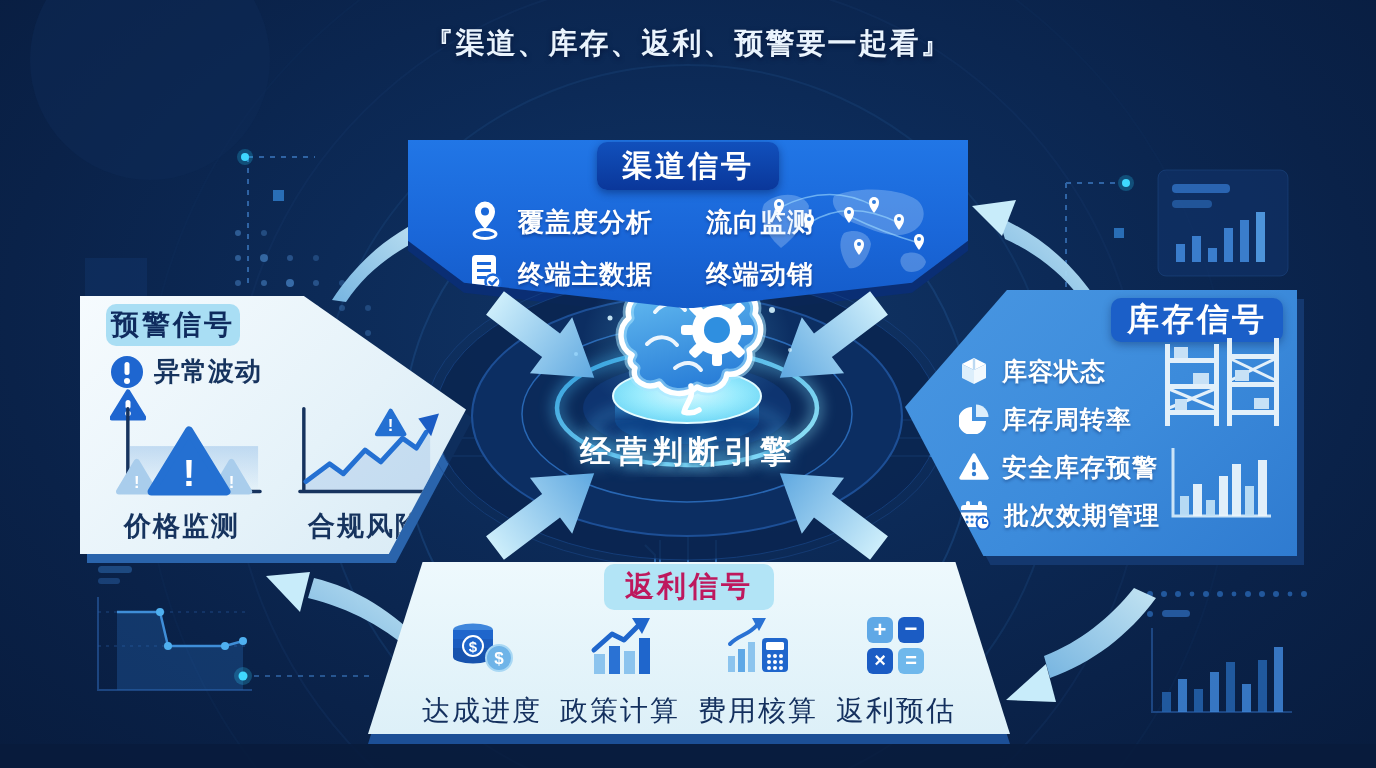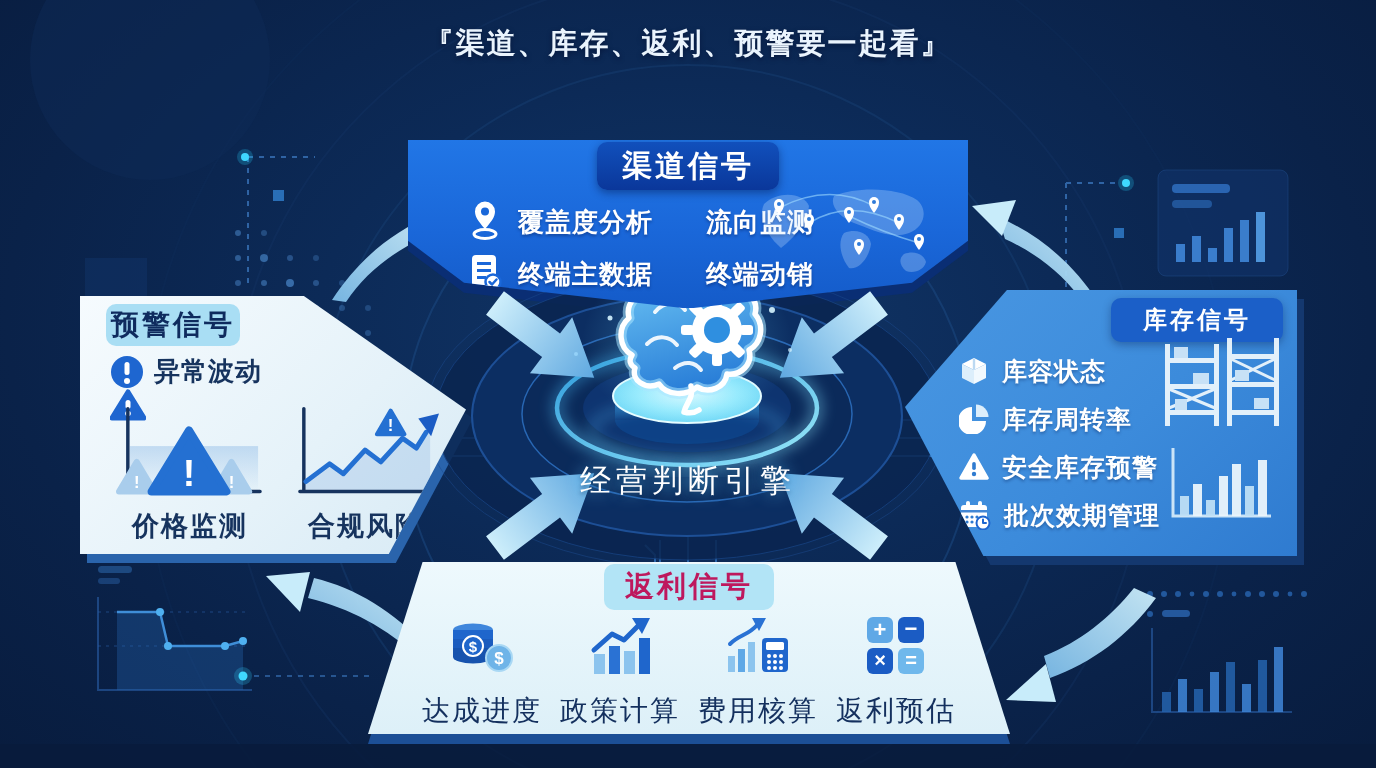--- a/index.html
+++ b/index.html
@@ -41,59 +41,59 @@
   .p-bottom{left:368px;top:562px;width:642px;height:172px;
       background:linear-gradient(180deg,#eef9fd 0%,#ddf0f8 100%);
       clip-path:polygon(8.5% 0%,91.5% 0%,100% 100%,0% 100%);}
   
   .tab{position:absolute;display:flex;align-items:center;justify-content:center;
        border-radius:10px;font-weight:bold;letter-spacing:3px;}
   .tab-dark{left:50%;transform:translateX(-50%);top:2px;width:182px;height:48px;
        background:linear-gradient(180deg,#1150bc,#0a379a);color:#fff;font-size:30px;
        box-shadow:0 3px 8px rgba(3,20,70,.45);}
   .tab-light{left:26px;top:8px;width:134px;height:42px;background:#a9def4;color:#0f2b5e;font-size:28px;}
-  .tab-mid{right:14px;top:8px;width:172px;height:44px;background:#1b5fc8;color:#fff;font-size:24px;
+  .tab-mid{right:14px;top:8px;width:172px;height:44px;background:#1b5fc8;color:#fff;font-size:32px;
        box-shadow:0 3px 8px rgba(3,20,70,.35);}
   .tab-light2{left:50%;transform:translateX(-50%);top:2px;width:170px;height:46px;
        background:#b2e4f6;color:#be185d;font-size:29px;}
   
   .ch-rows{position:absolute;left:58px;top:60px;}
   .ch-row{display:flex;align-items:flex-end;margin-bottom:12px;height:40px;}
   .ch-row .ic{width:38px;height:40px;margin-right:14px;}
   .ch-label{font-size:26px;font-weight:bold;color:#ffffff;letter-spacing:1px;
       text-shadow:0 2px 3px rgba(4,25,80,.4);}
   .ch-label.w1{min-width:158px;margin-right:30px;}
   .map{position:absolute;right:14px;top:36px;}
   
   .w-items{position:absolute;left:30px;top:58px;display:flex;flex-direction:column;}
   .w-item{display:flex;align-items:center;margin-right:26px;}
   .w-item svg{margin-right:10px;}
   .w-item span{font-size:26px;font-weight:bold;color:#16335e;letter-spacing:1px;}
   .wchart{position:absolute;top:108px;}
   .wchart.c1{left:36px;} .wchart.c2{left:212px;}
   .w-caption{position:absolute;top:212px;width:148px;text-align:center;
       font-size:27px;font-weight:bold;color:#16335e;letter-spacing:2px;}
-  .cap1{left:36px;} .cap2{left:212px;}
+  .cap1{left:28px;} .cap2{left:212px;}
   
   .inv-rows{position:absolute;left:54px;top:57px;}
   .inv-row{display:flex;align-items:center;height:48px;}
   .inv-row svg{margin-right:13px;}
   .inv-row span{font-size:25px;font-weight:bold;color:#ffffff;letter-spacing:1px;
       text-shadow:0 2px 3px rgba(4,25,80,.35);}
   .racks{position:absolute;right:16px;top:46px;}
   .invbar{position:absolute;right:22px;top:154px;}
   
   .rb-cols{position:absolute;left:48px;right:48px;top:54px;display:flex;justify-content:space-between;}
   .rb-col{width:132px;text-align:center;}
   .rb-col svg{margin:0 auto;}
   .rb-label{margin-top:16px;font-size:28px;font-weight:normal;color:#14305e;letter-spacing:2px;}
   
   .hub{position:absolute;left:400px;top:258px;z-index:3;}
-  .hub-label{position:absolute;left:513px;top:460px;width:350px;text-align:center;z-index:5;
-      font-size:31px;font-weight:normal;color:#ffffff;letter-spacing:5px;
+  .hub-label{position:absolute;left:513px;top:431px;width:350px;text-align:center;z-index:5;
+      font-size:31px;font-weight:bold;color:#ffffff;letter-spacing:5px;
       text-shadow:0 0 16px rgba(90,200,255,.85),0 2px 4px rgba(0,20,60,.6);}
 </style>
 </head>
 <body>
 
 <div id="stage">
 
   <svg class="bg" width="1376" height="768" viewBox="0 0 1376 768">
     <defs>
       <linearGradient id="swG" x1="0" y1="1" x2="1" y2="0">

